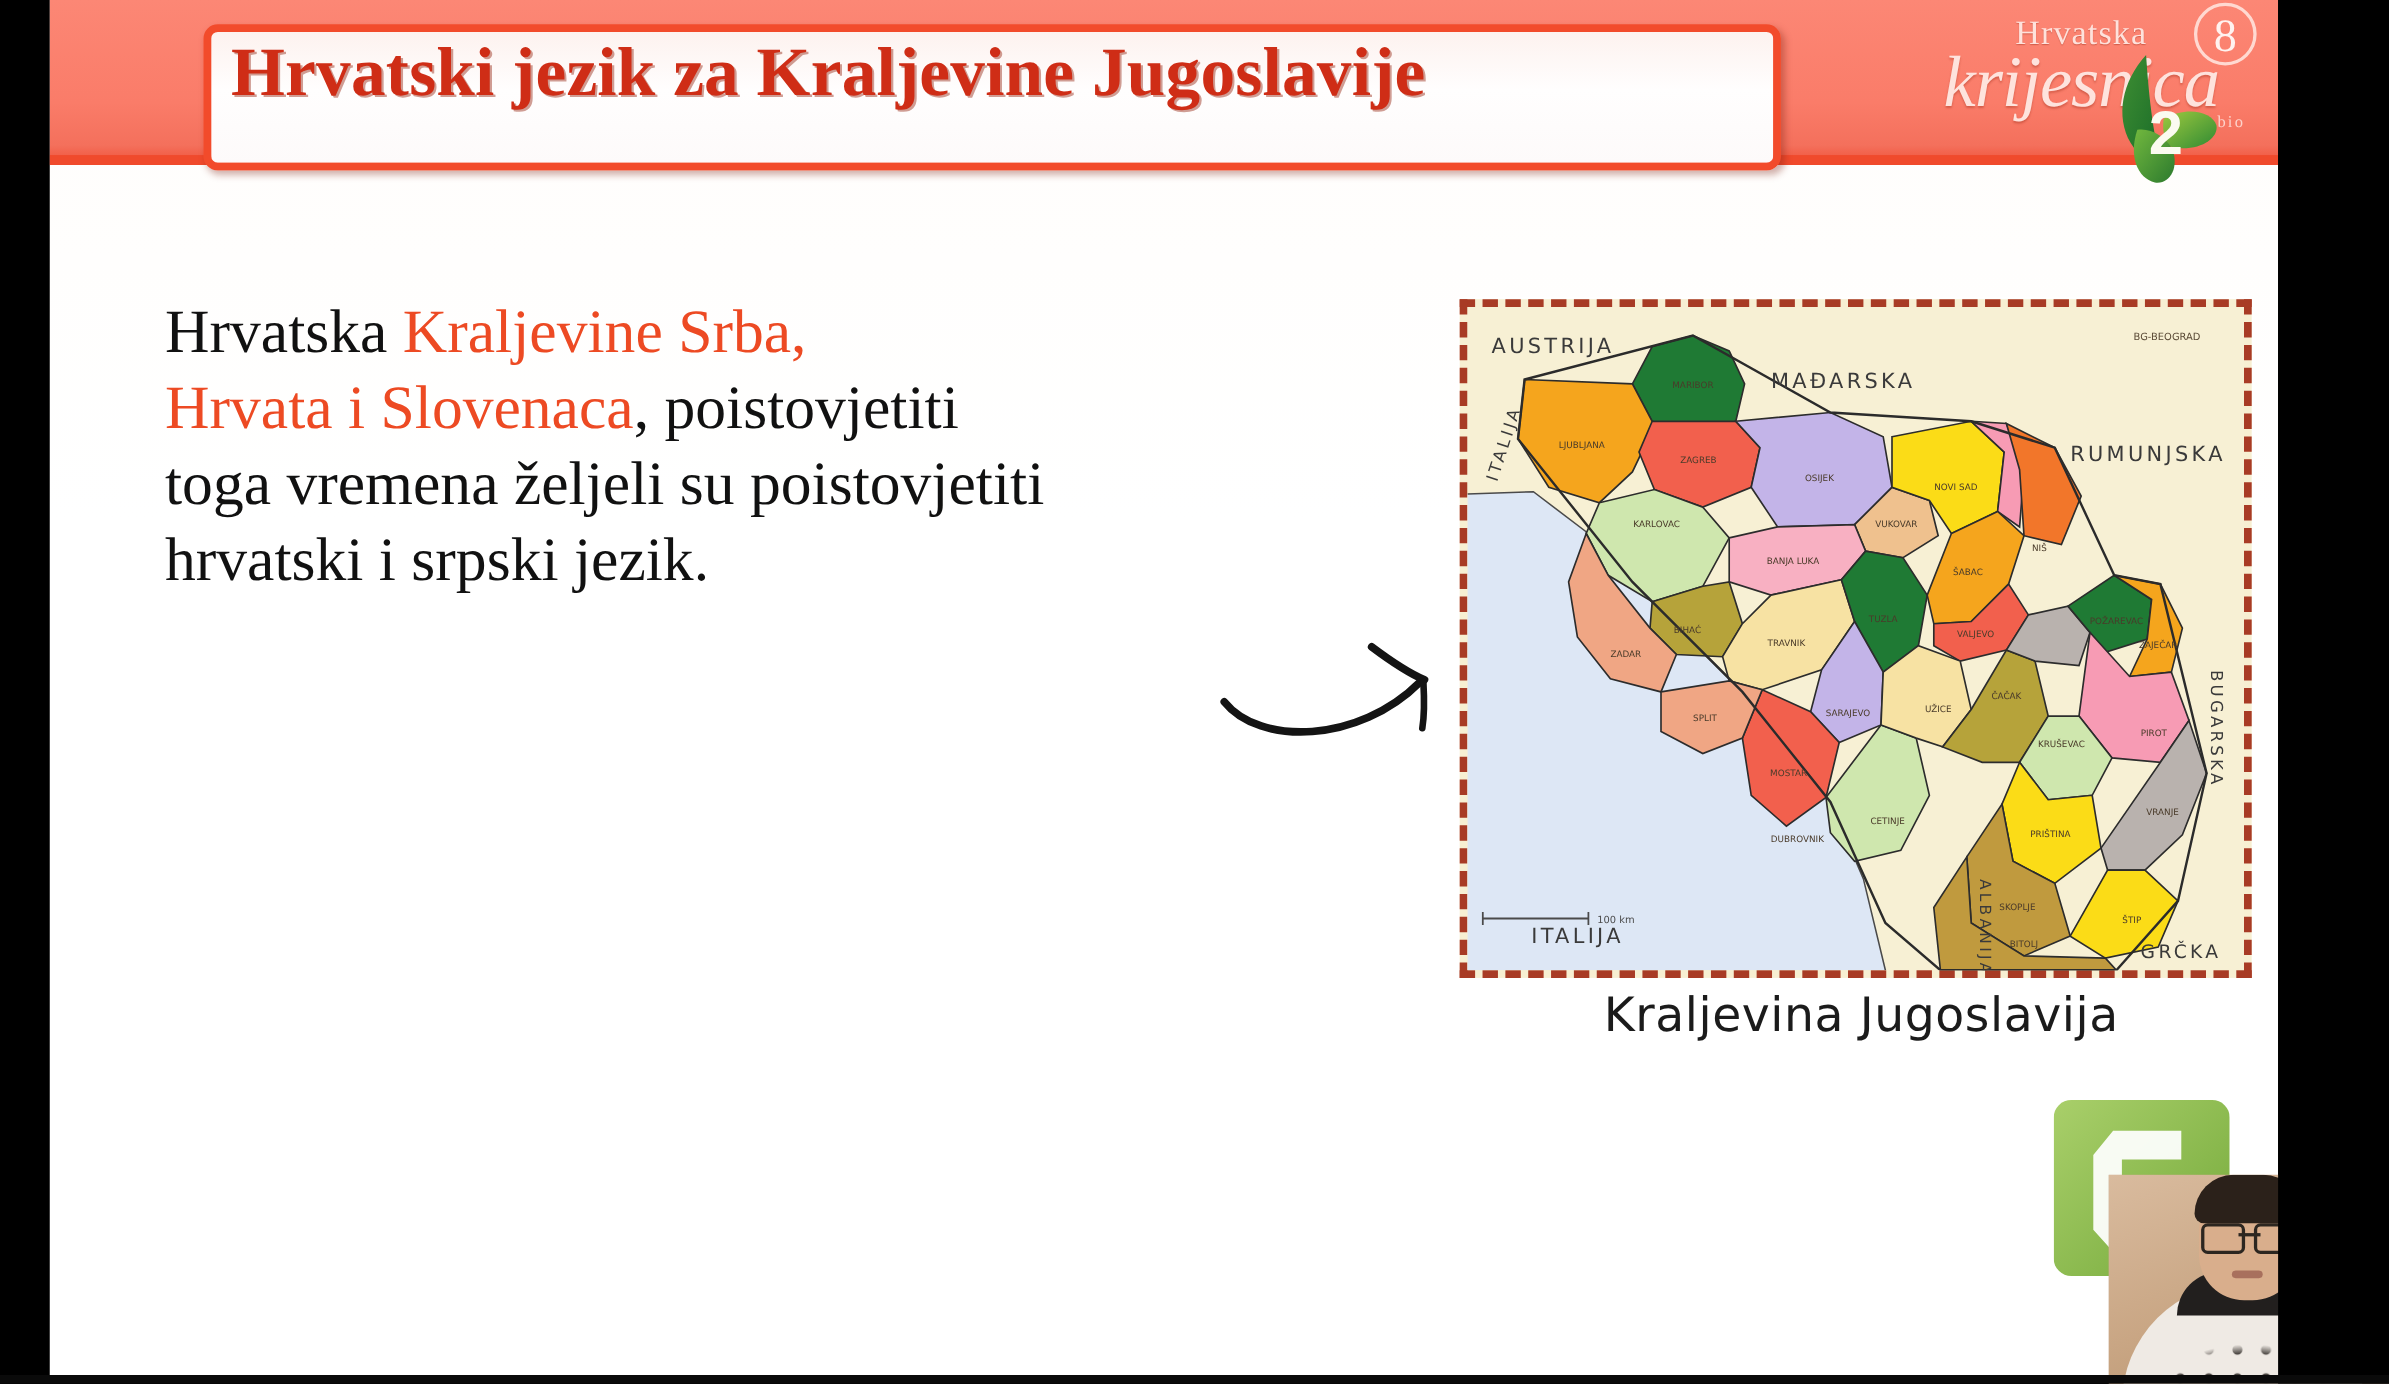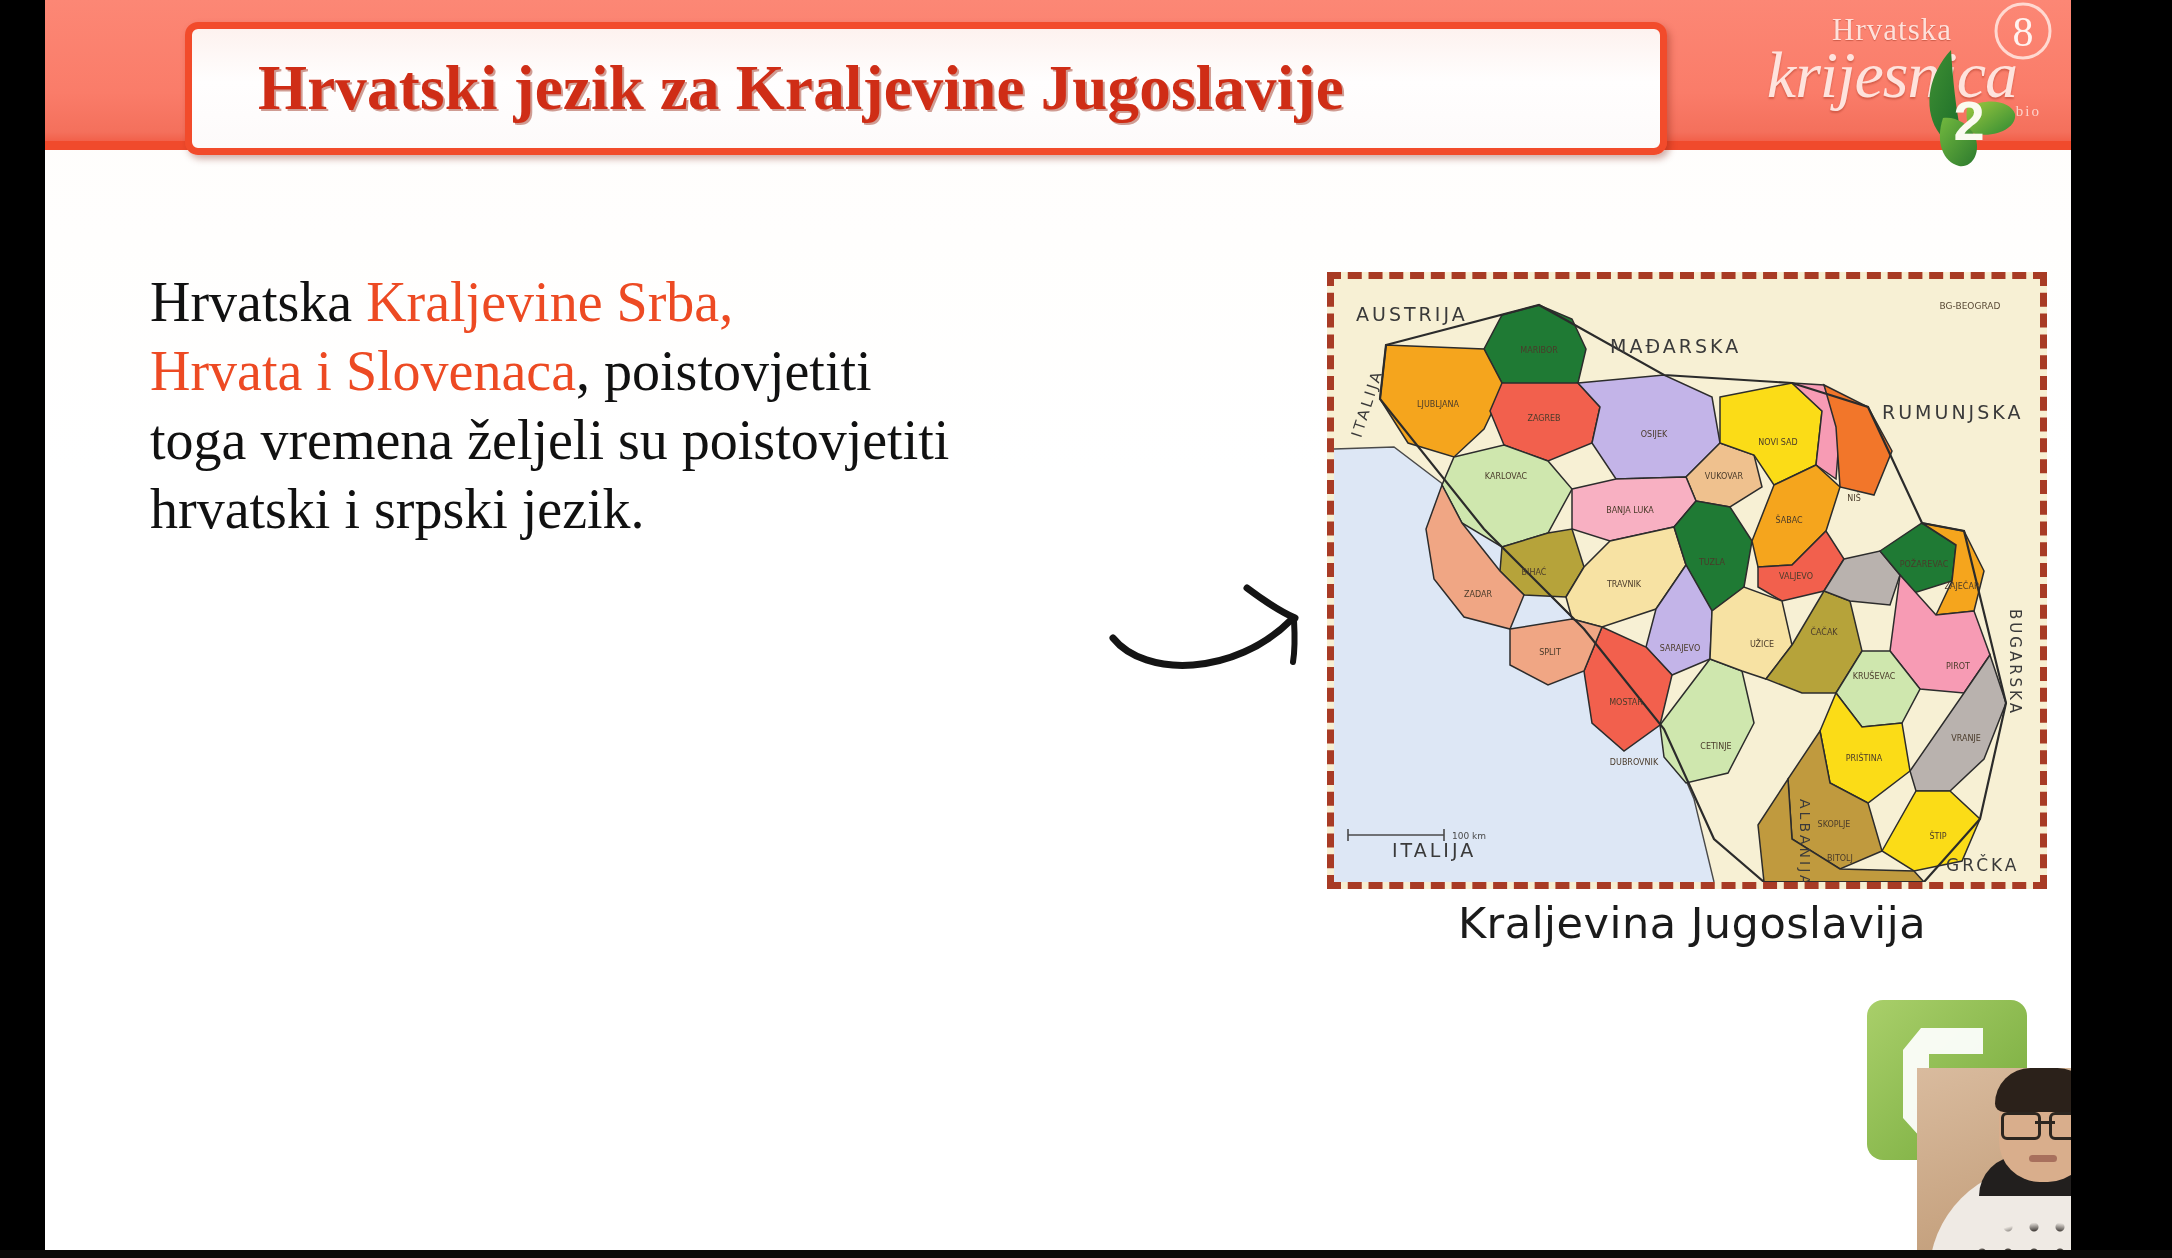--- a/index.html
+++ b/index.html
@@ -13,21 +13,21 @@
 
   
   #header-band{position:absolute;left:0;top:0;width:2026px;height:150px;
         background:linear-gradient(180deg,#fc8775 0%,#fa7c69 62%,#f4705c 88%,#ef5138 100%);}
   #header-band:after{content:"";position:absolute;left:0;bottom:0;width:100%;height:9px;
         background:#f04a2c;}
   #title-box{position:absolute;left:140px;top:22px;width:1420px;height:119px;
         background:linear-gradient(180deg,#fdf2ef 0%,#fffefe 45%,#fdfafa 100%);
         border:7px solid #f24b2b;border-radius:13px;
         box-shadow:3px 4px 7px rgba(120,30,15,.35);
-        display:flex;align-items:center;padding-left:48px;}
+        display:flex;align-items:flex-start;}
   #title-text{margin-left:18px;font-size:63px;font-weight:bold;color:#cf2d16;
         letter-spacing:.2px;white-space:nowrap;
         text-shadow:2px 2px 0 rgba(150,40,20,.45);}
 
   
   #brand{position:absolute;right:14px;top:6px;width:330px;height:140px;
          color:#ffe9e4;text-align:center;pointer-events:none;}
   #brand-top{font-size:31px;font-family:"Liberation Serif",serif;
          letter-spacing:1px;opacity:.93;margin-top:6px;
          text-shadow:0 1px 1px rgba(160,50,30,.5);}

